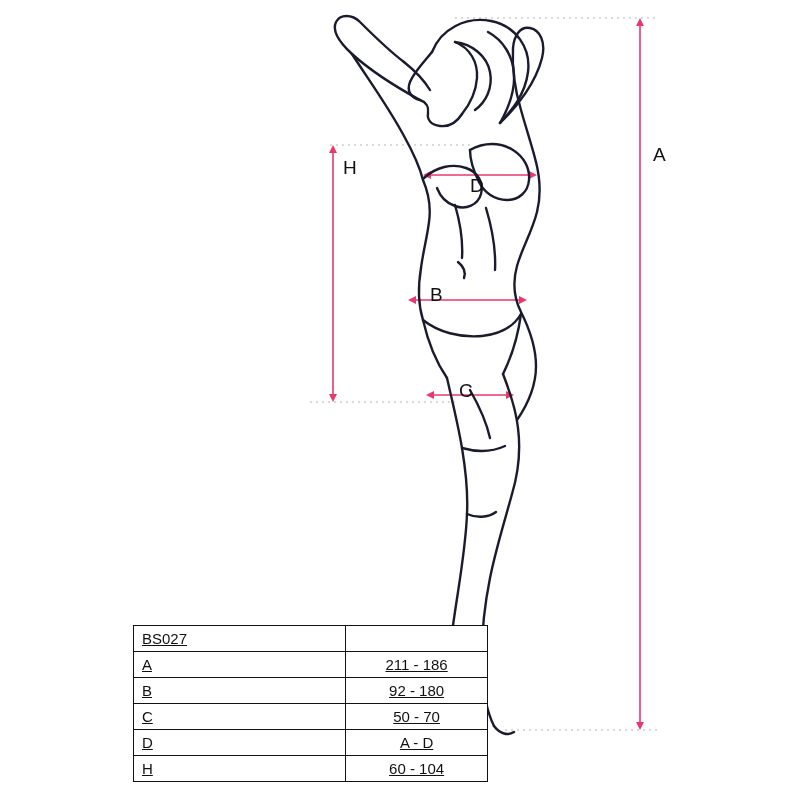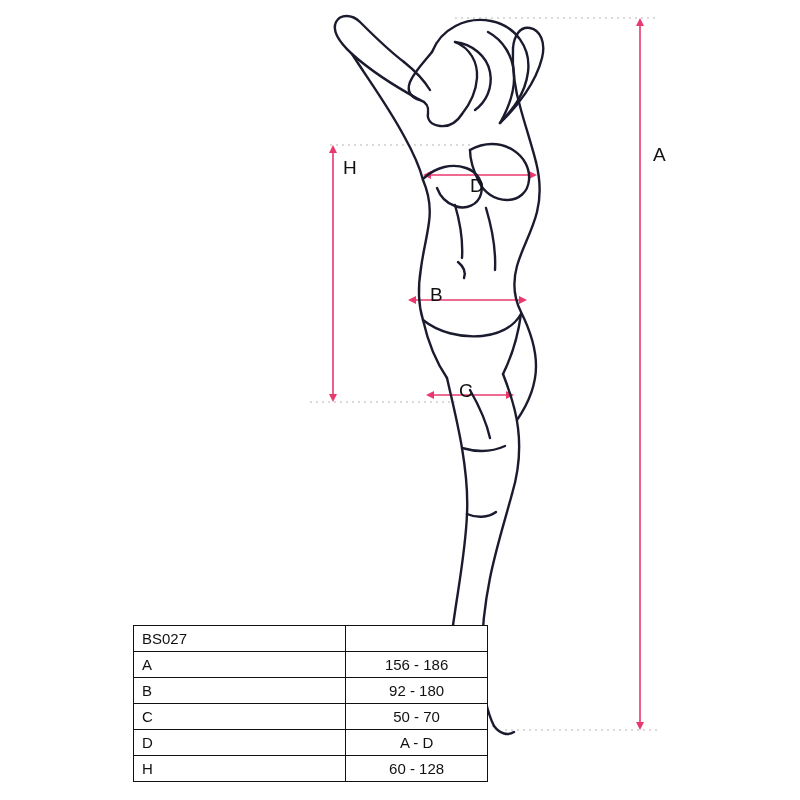--- a/index.html
+++ b/index.html
@@ -42,20 +42,21 @@
     border-collapse: collapse;
     background: #ffffff;
   }
   #size-table td {
     border: 1px solid #111111;
     height: 25px;
     font-size: 15px;
     color: #111111;
     padding: 0 8px;
     font-family: "Liberation Sans", sans-serif;
+    text-decoration: underline;
   }
   #size-table td.c-left {
     width: 215px;
     text-align: left;
   }
   #size-table td.c-right {
     width: 138px;
     text-align: center;
   }
 </style>
@@ -175,34 +176,34 @@
   <div class="meas-label" style="left:343px; top:158px;">H</div>
 
   <table id="size-table">
     <tbody>
       <tr>
         <td class="c-left">BS027</td>
         <td class="c-right"></td>
       </tr>
       <tr>
         <td class="c-left">A</td>
-        <td class="c-right">156 - 186</td>
+        <td class="c-right">211 - 186</td>
       </tr>
       <tr>
         <td class="c-left">B</td>
         <td class="c-right">92 - 180</td>
       </tr>
       <tr>
         <td class="c-left">C</td>
         <td class="c-right">50 - 70</td>
       </tr>
       <tr>
         <td class="c-left">D</td>
         <td class="c-right">A - D</td>
       </tr>
       <tr>
         <td class="c-left">H</td>
-        <td class="c-right">60 - 128</td>
+        <td class="c-right">60 - 104</td>
       </tr>
     </tbody>
   </table>
 
 </div>
 
 </body></html>

